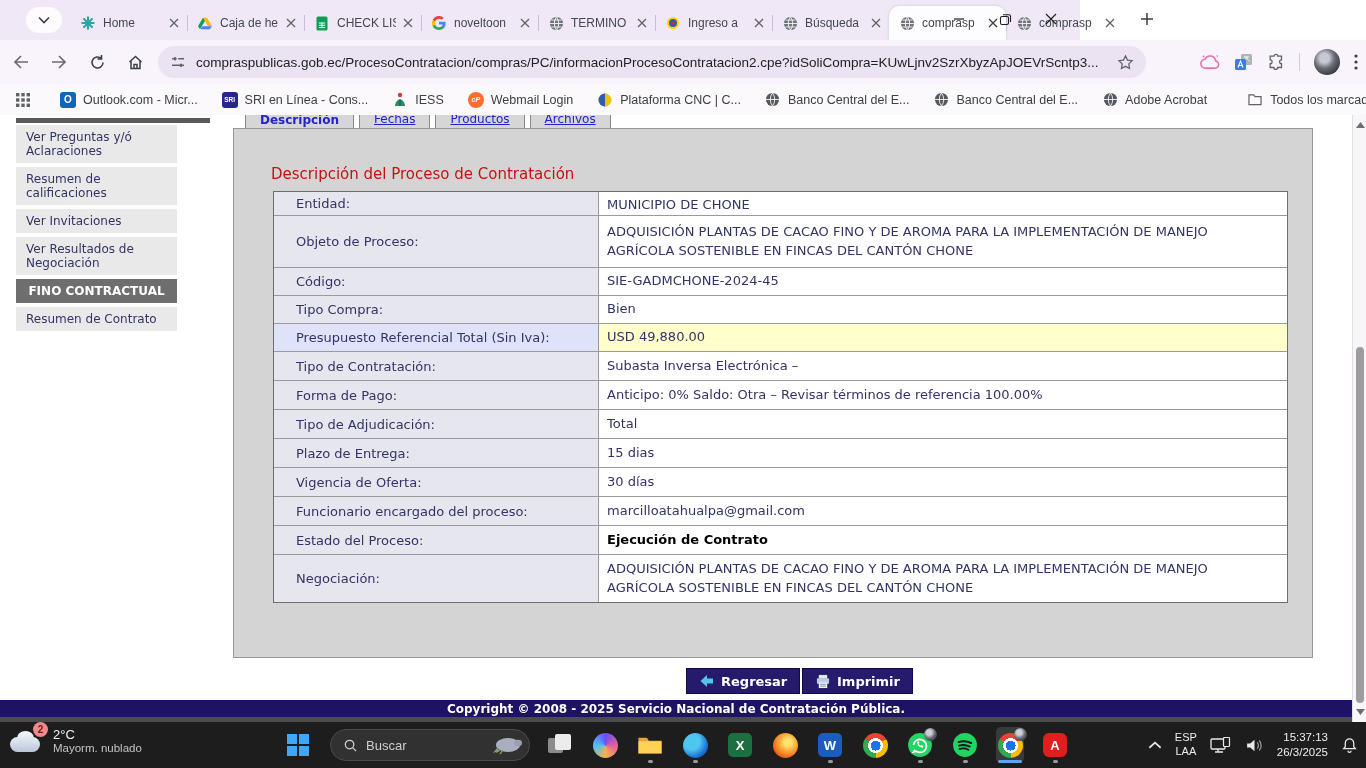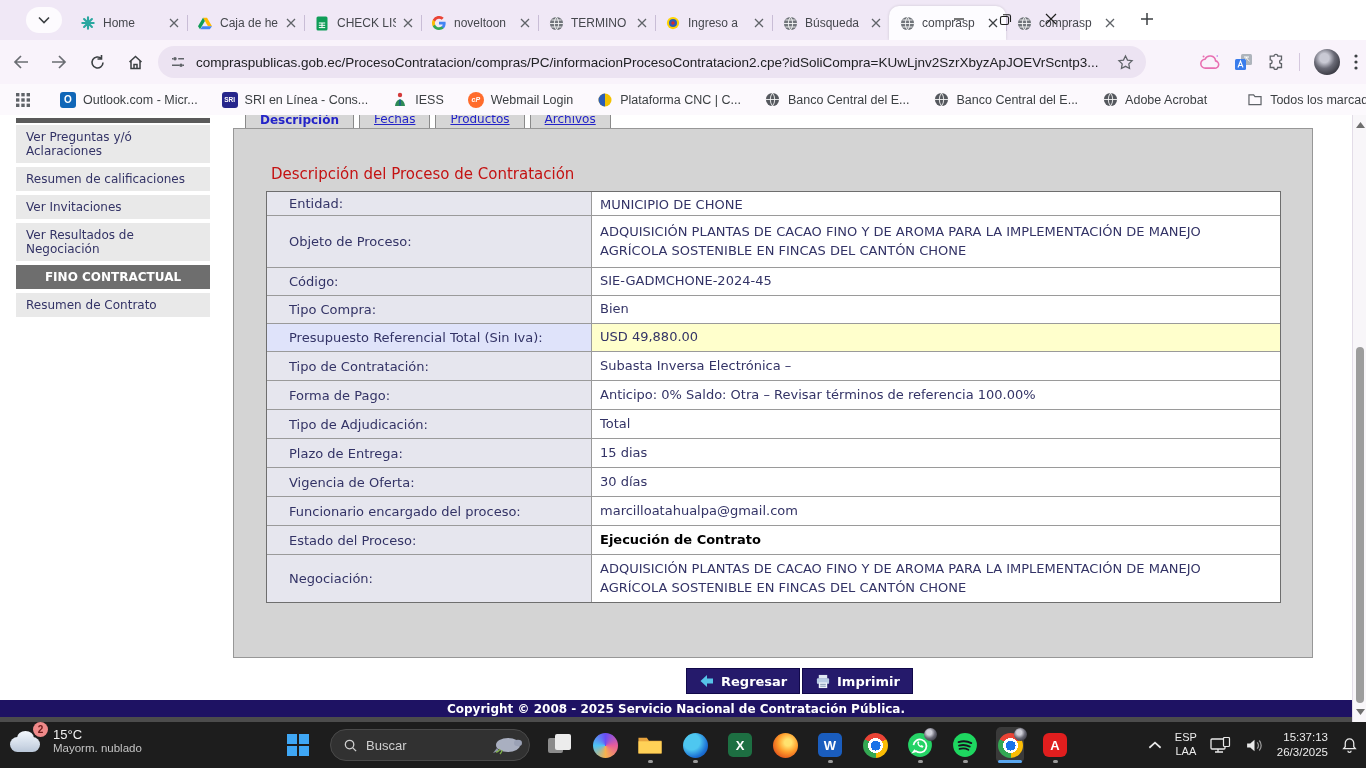--- a/index.html
+++ b/index.html
@@ -38,35 +38,35 @@
     background:radial-gradient(circle at 40% 35%, #c9c9d4 0 20%, #6a6a76 45%, #2c2c34 85%); }
 
   .bookmarksbar { position:absolute; top:84px; left:0; width:1366px; height:31px;
     background:#fcf9fd; display:flex; align-items:center; font-size:12.5px; color:#3c4043; }
   .bm { display:flex; align-items:center; gap:7px; margin-right:24px; white-space:nowrap; }
   .bm-spacer { flex:1; }
 
   
   .page { position:absolute; top:115px; left:0; width:1366px; height:607px; background:#fff; overflow:hidden; }
   .sb-cutbar { position:absolute; left:16px; top:3px; width:194px; height:5px; background:#5a5a5a; }
-  .sidebar { position:absolute; left:16px; top:10px; width:194px; }
+  .sidebar { position:absolute; left:16px; top:10px; width:161px; }
   .sb-item { background:#e9e9e9; color:#333366; font-size:12px; padding:5px 10px; margin-bottom:4px;
     font-family:"DejaVu Sans", sans-serif; }
   .sb-item.hdr { background:#6e6e6e; color:#fff; font-weight:bold; text-align:center; }
 
   .ctabs { position:absolute; left:245px; top:-13px; display:flex; gap:5px; }
   .ctab { height:27px; background:#d6d6d6; border:1px solid #8a8a8a; padding:0 14px;
     display:flex; align-items:flex-end; padding-bottom:2px; font-size:12px; color:#2323c8;
     font-family:"DejaVu Sans", sans-serif; text-decoration:underline; }
   .ctab.active { border-bottom:none; text-decoration:none; font-weight:bold; }
 
   .panel { position:absolute; left:233px; top:13px; width:1080px; height:530px;
     background:#d4d4d4; border:1px solid #979797; font-family:"DejaVu Sans", sans-serif; }
   .panel h1 { position:absolute; left:37px; top:36px; font-size:15px; font-weight:normal; color:#c41212; }
-  .ptable { position:absolute; left:32px; top:62px; width:1015px; border:1px solid #6e6e6e; background:#fff; }
+  .ptable { position:absolute; left:39px; top:62px; width:1015px; border:1px solid #6e6e6e; background:#fff; }
   .prow { display:flex; border-bottom:1px solid #9a9a9a; }
   .prow:last-child { border-bottom:none; }
   .prow .lbl { width:324px; background:#e6e6ee; color:#333366; font-size:13px;
     padding:4px 8px 4px 22px; display:flex; align-items:center; }
   .prow .val { flex:1; background:#fff; border-left:1px solid #9a9a9a; color:#333366; font-size:13px;
     padding:4px 58px 4px 8px; display:flex; align-items:center; flex-wrap:wrap; line-height:1.4; }
   .prow.hl .lbl { background:#dfe3fa; }
   .prow.hl .val { background:#ffffcc; }
   .val .b { font-weight:bold; color:#000; }
   .r0{height:24px}.r1{height:52px}.r2{height:28px}.r3{height:28px}.r4{height:28px}
@@ -574,21 +574,21 @@
 </div>
 
 <div class="taskbar">
   <div class="weather">
     <div class="wcloud">
       <div class="c1"></div>
         <div class="c2"></div>
       <div class="wbadge">2</div>
     </div>
     <div>
-      <div class="wtemp">15°C</div>
+      <div class="wtemp">2°C</div>
       <div class="wcond">Mayorm. nublado</div>
     </div>
   </div>
 
   <div class="start">
       <div></div>
       <div></div>
       <div></div>
       <div></div>
     </div>

